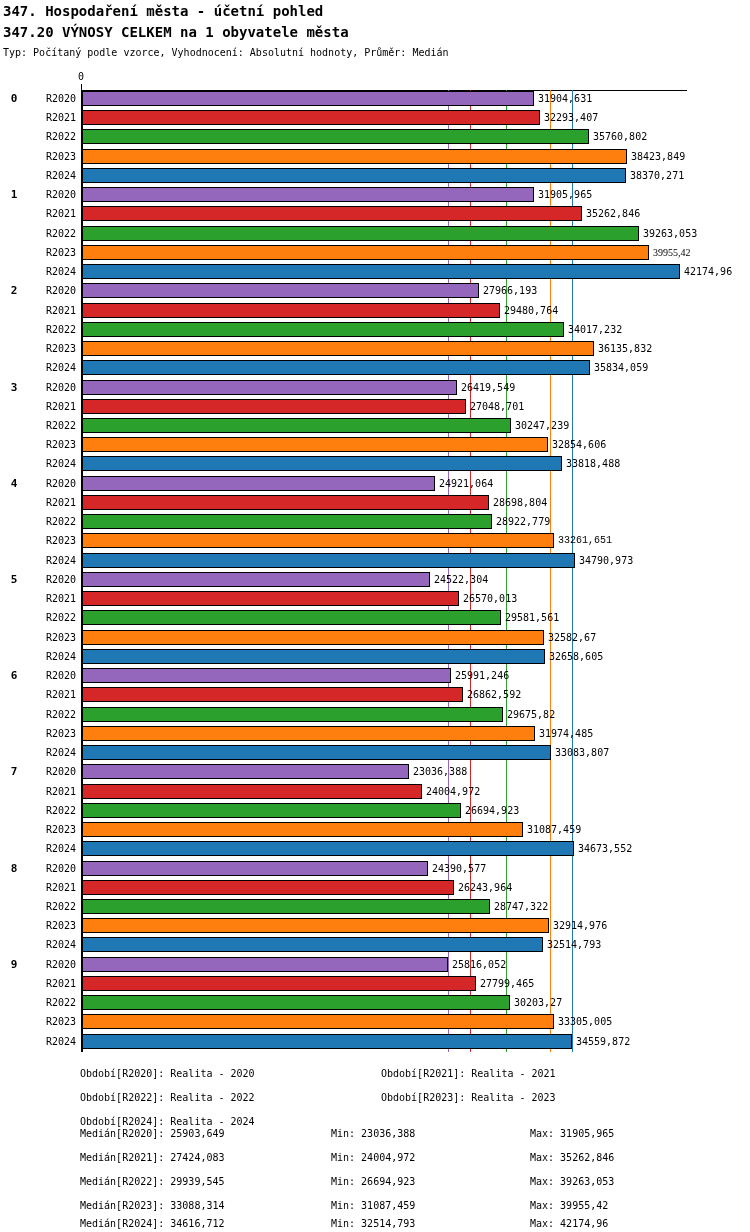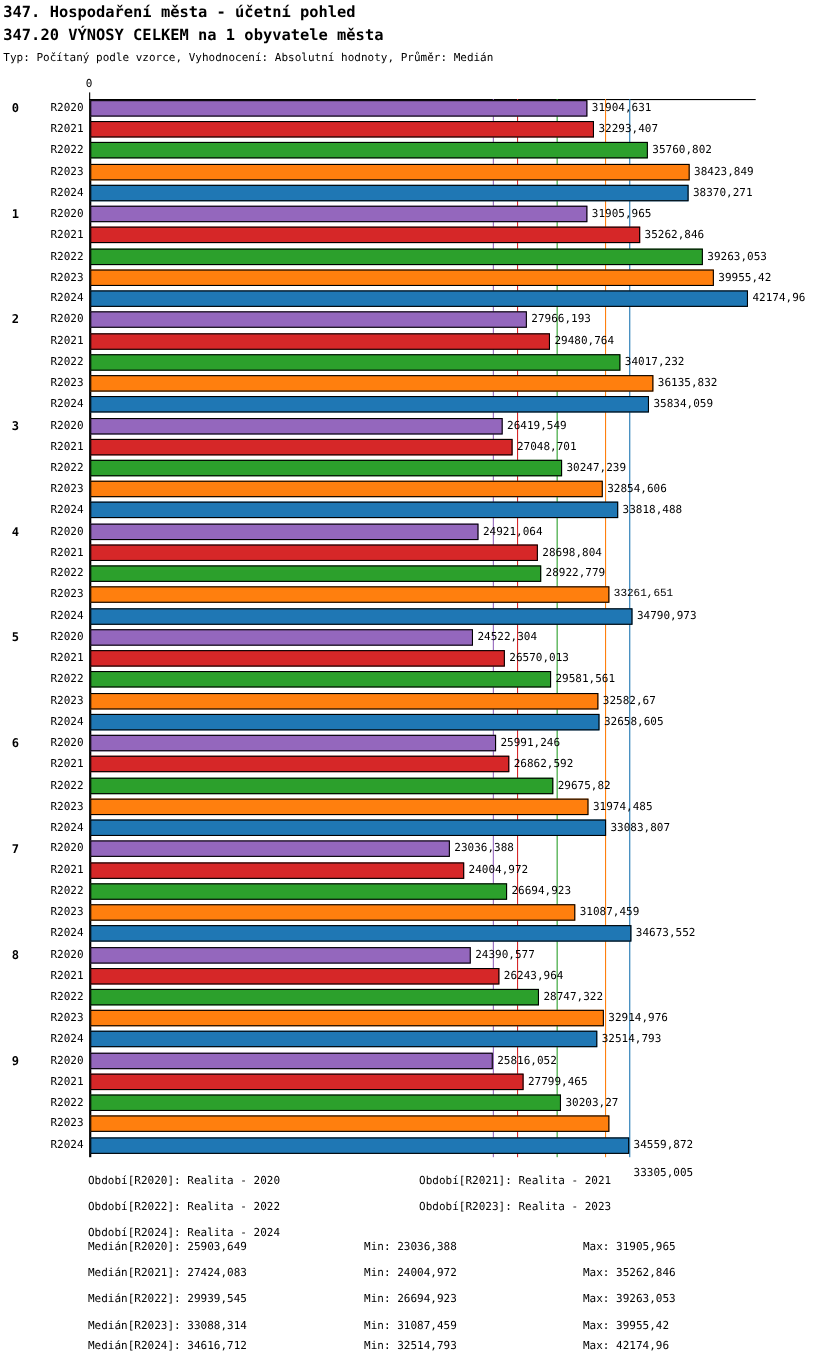--- a/index.html
+++ b/index.html
@@ -65,21 +65,21 @@
         <div class="bar" style="left: 82px; top: 187px; width: 452px; background: rgb(148, 103, 189);"></div>
         <div class="value-label" style="left: 538px; top: 187px;">31905,965</div>
         <div class="row-label" style="left: 38px; top: 206px; width: 38px;">R2021</div>
         <div class="bar" style="left: 82px; top: 206px; width: 500px; background: rgb(214, 39, 40);"></div>
         <div class="value-label" style="left: 586px; top: 206px;">35262,846</div>
         <div class="row-label" style="left: 38px; top: 226px; width: 38px;">R2022</div>
         <div class="bar" style="left: 82px; top: 226px; width: 557px; background: rgb(44, 160, 44);"></div>
         <div class="value-label" style="left: 643px; top: 226px;">39263,053</div>
         <div class="row-label" style="left: 38px; top: 245px; width: 38px;">R2023</div>
         <div class="bar" style="left: 82px; top: 245px; width: 567px; background: rgb(255, 127, 14);"></div>
-        <div class="value-label" style="left: 653px; top: 245px;">39955,42</div>
+        <div class="value-label" style="left: 653px; top: 245px; font-family: Liberation Serif, serif;">39955,42</div>
         <div class="row-label" style="left: 38px; top: 264px; width: 38px;">R2024</div>
         <div class="bar" style="left: 82px; top: 264px; width: 598px; background: rgb(31, 119, 180);"></div>
         <div class="value-label" style="left: 684px; top: 264px;">42174,96</div>
       </div>
       <div>
         <div class="group-label" style="left: 6px; top: 284px; width: 16px;">2</div>
         <div class="row-label" style="left: 38px; top: 283px; width: 38px;">R2020</div>
         <div class="bar" style="left: 82px; top: 283px; width: 397px; background: rgb(148, 103, 189);"></div>
         <div class="value-label" style="left: 483px; top: 283px;">27966,193</div>
         <div class="row-label" style="left: 38px; top: 303px; width: 38px;">R2021</div>
@@ -209,21 +209,21 @@
         <div class="bar" style="left: 82px; top: 957px; width: 366px; background: rgb(148, 103, 189);"></div>
         <div class="value-label" style="left: 452px; top: 957px;">25816,052</div>
         <div class="row-label" style="left: 38px; top: 976px; width: 38px;">R2021</div>
         <div class="bar" style="left: 82px; top: 976px; width: 394px; background: rgb(214, 39, 40);"></div>
         <div class="value-label" style="left: 480px; top: 976px;">27799,465</div>
         <div class="row-label" style="left: 38px; top: 995px; width: 38px;">R2022</div>
         <div class="bar" style="left: 82px; top: 995px; width: 428px; background: rgb(44, 160, 44);"></div>
         <div class="value-label" style="left: 514px; top: 995px;">30203,27</div>
         <div class="row-label" style="left: 38px; top: 1014px; width: 38px;">R2023</div>
         <div class="bar" style="left: 82px; top: 1014px; width: 472px; background: rgb(255, 127, 14);"></div>
-        <div class="value-label" style="left: 576px; top: 1014px; margin-top: 45px;">33305,005</div>
+        <div class="value-label" style="left: 558px; top: 1014px;">33305,005</div>
         <div class="row-label" style="left: 38px; top: 1034px; width: 38px;">R2024</div>
         <div class="bar" style="left: 82px; top: 1034px; width: 490px; background: rgb(31, 119, 180);"></div>
         <div class="value-label" style="left: 576px; top: 1034px;">34559,872</div>
       </div>
     </div>
 </div>
 
 <div id="footer">
     <div class="footer-text" style="left: 80px; top: 1068px;">Období[R2020]: Realita - 2020</div>
     <div class="footer-text" style="left: 381px; top: 1068px;">Období[R2021]: Realita - 2021</div>

